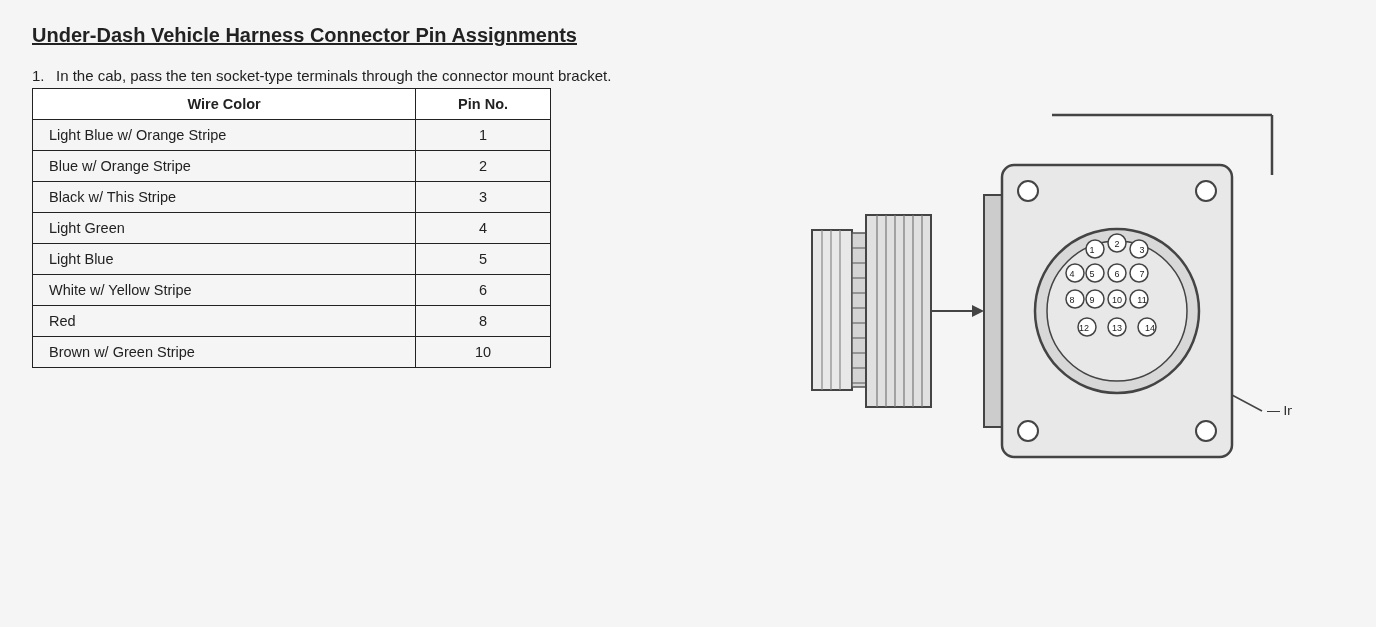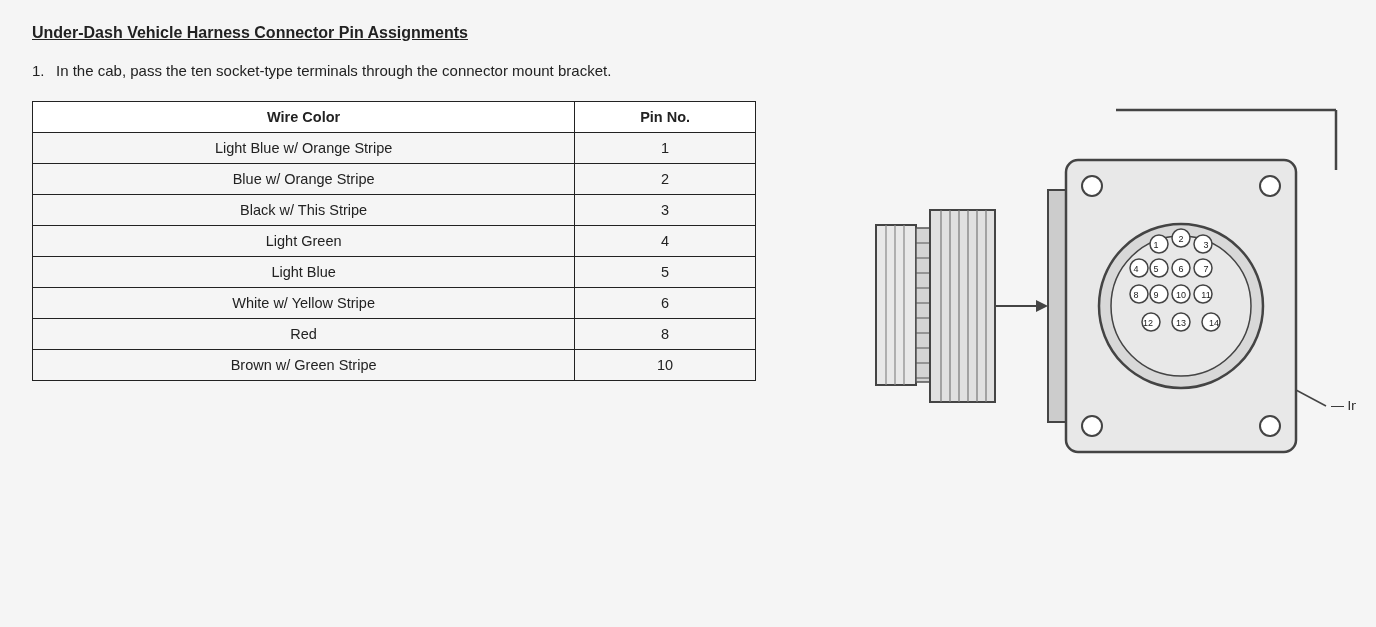--- a/index.html
+++ b/index.html
@@ -6,64 +6,64 @@
     body {
       font-family: Arial, sans-serif;
       font-size: 14px;
       background: #f5f5f5;
       color: #222;
       width: 1376px;
       min-height: 627px;
       padding: 24px 32px;
     }
     h1 {
-      font-size: 16px;
+      font-size: 20px;
       font-weight: bold;
       margin-bottom: 18px;
       text-decoration: underline;
     }
     .main-layout {
       display: flex;
       flex-direction: row;
       align-items: flex-start;
       gap: 40px;
     }
     .left-section {
       flex: 0 0 660px;
     }
     .intro-text {
-      margin-bottom: 18px;
+      margin-bottom: 0;
       font-size: 15px;
       line-height: 1.5;
     }
     .intro-text .num {
       display: inline-block;
       width: 24px;
       vertical-align: top;
     }
     .intro-text .para {
       display: inline-block;
       width: 580px;
     }
     table {
       border-collapse: collapse;
-      width: 724px;
+      width: 519px;
     }
     table th, table td {
       border: 1.5px solid #222;
       padding: 7px 16px;
       font-size: 14.5px;
     }
     table th {
       font-weight: bold;
       text-align: center;
       background: #fff;
     }
     table td:first-child {
-      text-align: center;
+      text-align: left;
       width: 480px;
       margin-top: 16px;
     }
     table td:last-child {
       text-align: center;
       width: 160px;
     }
     .right-section {
       flex: 1;
       display: flex;

